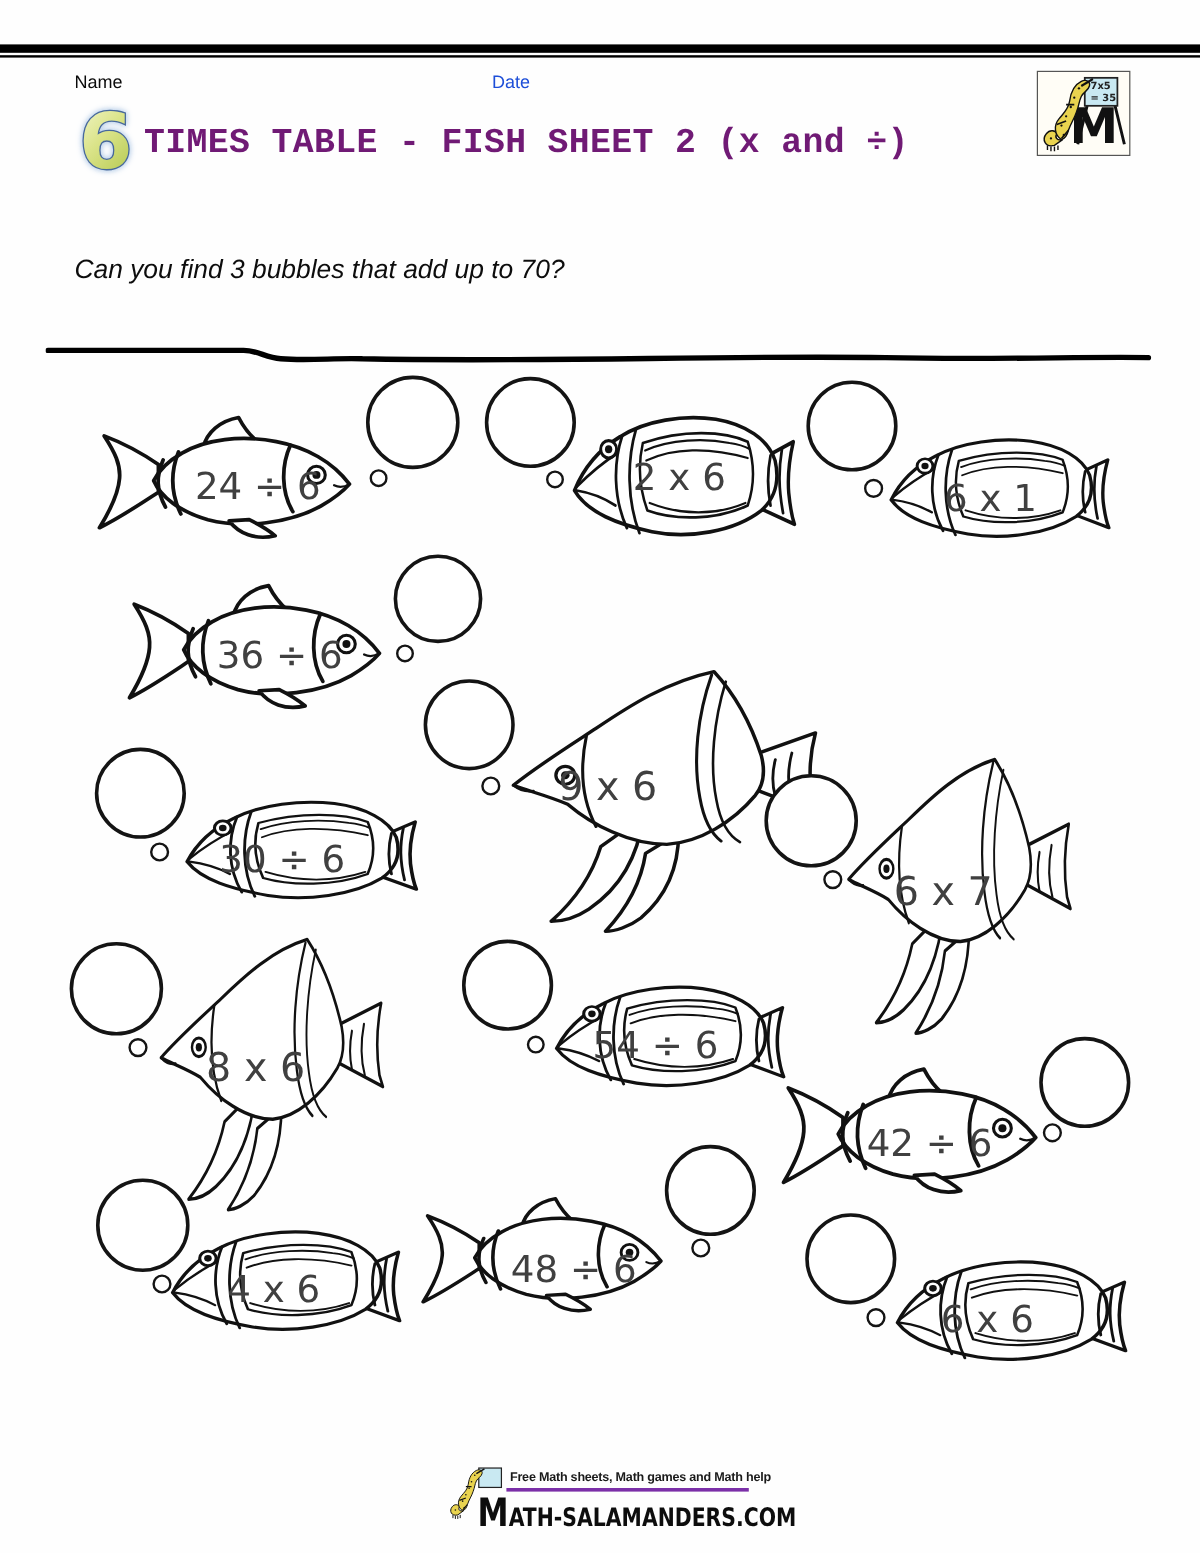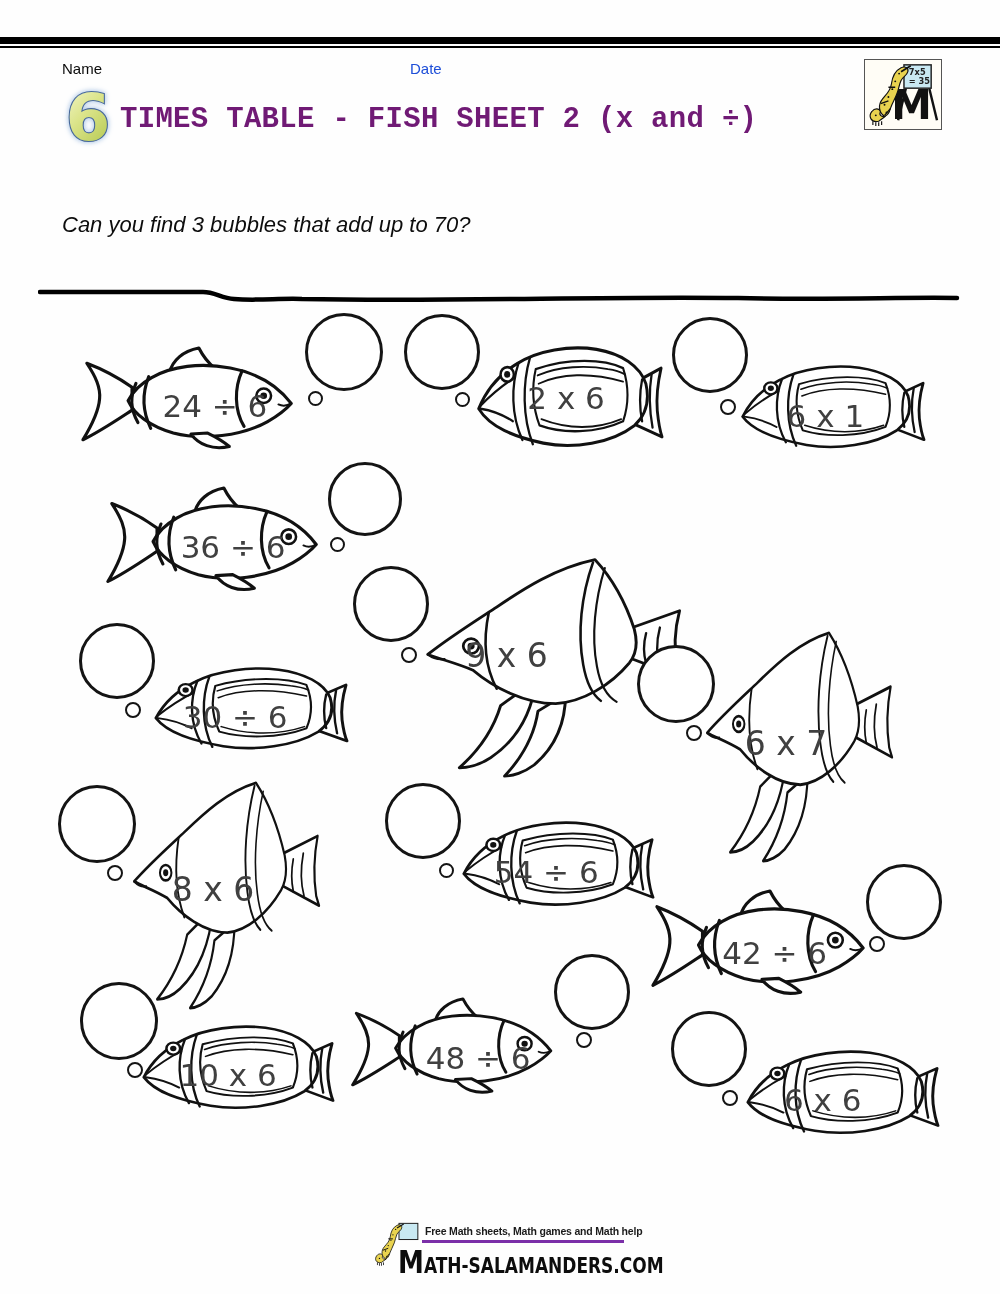--- a/index.html
+++ b/index.html
@@ -208,21 +208,21 @@
     <svg viewBox="0 0 230 115" preserveAspectRatio="none">
         <use href="#carp"></use>
       </svg>
     <span class="problem" style="left:56%;top:56%">42 ÷ 6</span>
   </div>
 
   <div class="fish" style="left:138px;top:1020px;width:196px;height:104px">
     <svg viewBox="0 0 200 120" preserveAspectRatio="none">
         <use href="#butterfly"></use>
       </svg>
-    <span class="problem" style="left:46%;top:53%">10 x 6</span>
+    <span class="problem" style="left:46%;top:53%">4 x 6</span>
   </div>
 
   <div class="fish" style="left:347px;top:998px;width:215px;height:103px">
     <svg viewBox="0 0 230 115" preserveAspectRatio="none">
         <use href="#carp"></use>
       </svg>
     <span class="problem" style="left:61%;top:58%">48 ÷ 6</span>
   </div>
 
   <div class="fish" style="left:742px;top:1045px;width:197px;height:104px">

